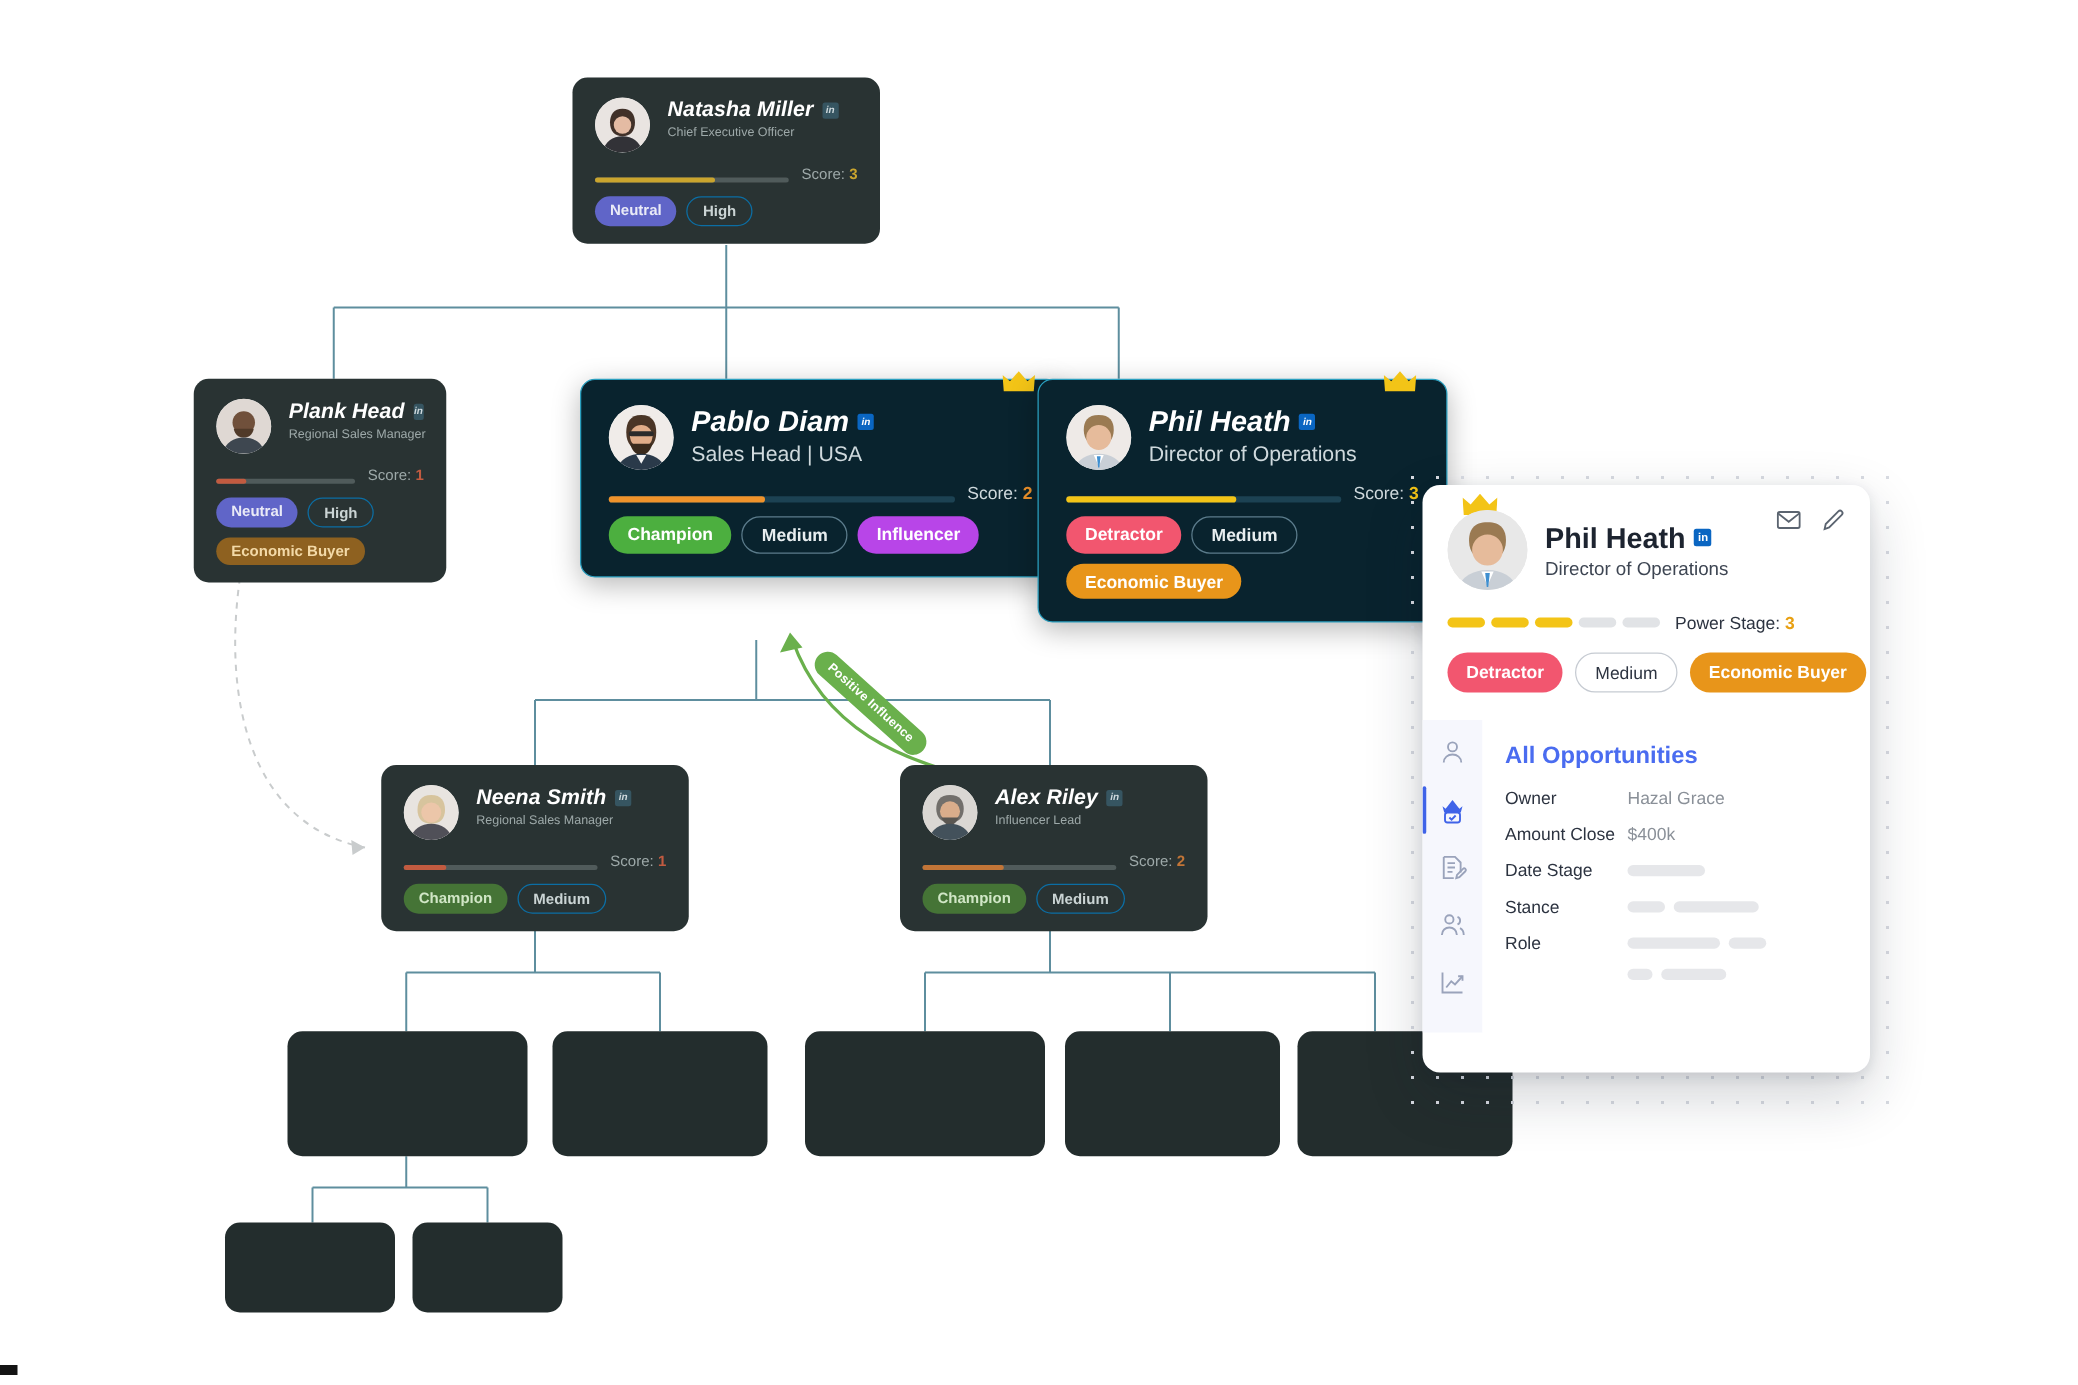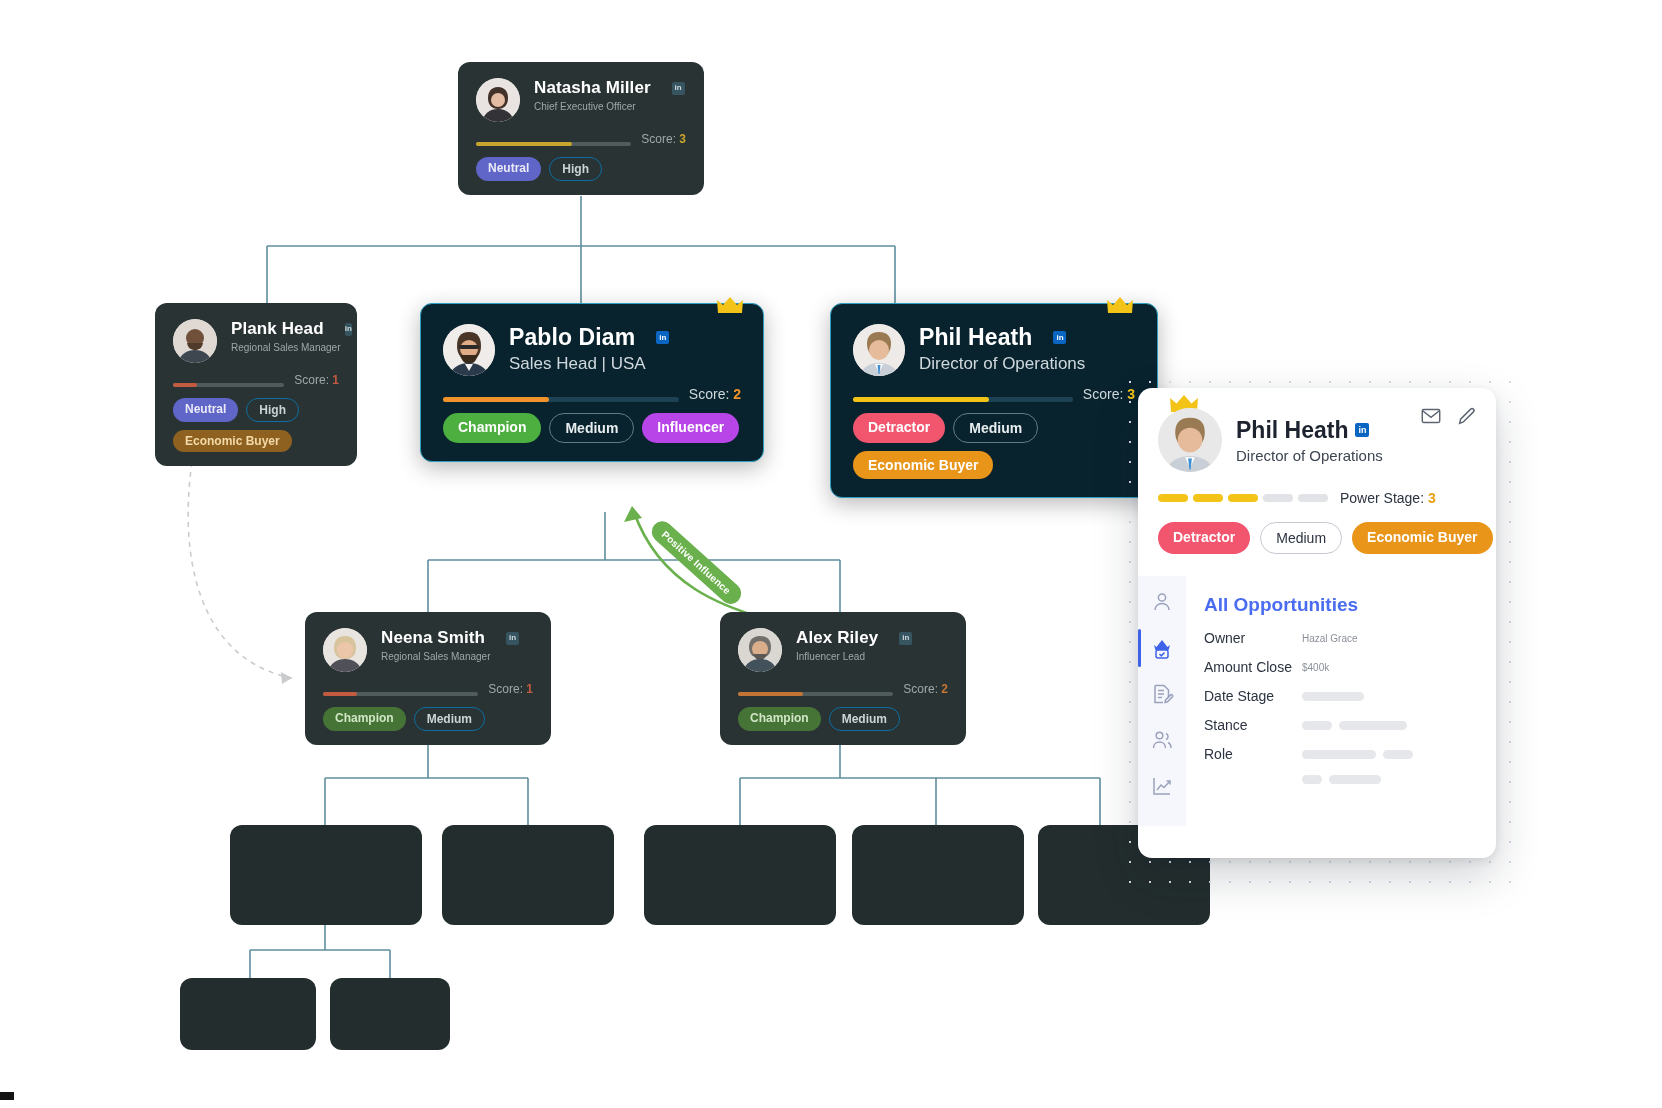--- a/index.html
+++ b/index.html
@@ -36,21 +36,21 @@
 
   .card-head { display:flex; align-items:flex-start; gap:14px; }
   .avatar {
     width:44px; height:44px; border-radius:50%;
     background:#e6e6e6; flex:0 0 44px; overflow:hidden; position:relative;
   }
   .avatar.big { width:52px; height:52px; flex-basis:52px; }
   .avatar svg { display:block; width:100%; height:100%; }
 
   .who { flex:1 1 auto; min-width:0; }
-  .name-row { display:flex; align-items:center; gap:21px; }
+  .name-row { display:flex; align-items:center; gap:7px;font-style:italic; }
   .name {
     font-size: 17px; font-weight: 700; letter-spacing:.1px; white-space:nowrap;
   }
   .name.big { font-size: 23px; }
   .li-badge {
     width:13px;height:13px;border-radius:2px;background:#2f4f5c;
     display:inline-flex;align-items:center;justify-content:center;
     font-size:8px;font-weight:700;color:#cfd9dd;line-height:1;
   }
   .card.highlight .li-badge { background:#0a66c2; color:#fff; }
@@ -136,21 +136,21 @@
     background:#3f63e8; border-radius:2px;
   }
   .rail-ico.active::after{
     content:""; position:absolute; left:-9px; top:-9px; width:42px; height:42px;
     background:rgba(63,99,232,.09); border-radius:6px; z-index:-1;
   }
   .pop-panel { flex:1; background:#fff; padding:18px 18px 0 18px; }
   .panel-title { font-size:19px; font-weight:700; color:#4a6cf0; margin-bottom:14px; }
   .kv { display:flex; align-items:center; margin-bottom:13px; }
   .kv-k { width:98px; font-size:14px; color:#2c3340; }
-  .kv-v { font-size:10px; color:#8a9098;text-align:center; }
+  .kv-v { font-size:14px; color:#8a9098;text-align:center; }
   .skel { height:9px; border-radius:5px; background:#e6e7ea; }
 
   
   #halo { position:absolute; left:1120px; top:372px; width:400px; height:520px;
           background-image: radial-gradient(#d8dbe2 1.3px, transparent 1.4px);
           background-size: 20px 20px; border-radius:18px; }
   .mark { position:absolute; left:0; bottom:8px; width:14px; height:8px; background:#141414; }
 </style>
 </head>
 <body>
@@ -255,21 +255,21 @@
         <span class="score-val" style="color:#c0553a">1</span>
       </span>
     </div>
     <div class="badges">
       <span class="badge" style="background:#5b60c6;color:#e9eaf7">Neutral</span>
       <span class="badge outline">High</span>
       <span class="badge" style="background:#8a5c18;color:#f3d8a4">Economic Buyer</span>
     </div>
   </div>
 
-  <div class="card highlight" style="left:420px; top:303px; width:344px; padding:20px 22px 18px 22px;">
+  <div class="card highlight" style="left:464px; top:303px; width:385px; padding:20px 22px 18px 22px;">
     <div class="crown" style="right:20px; top:-8px;">
       <svg viewBox="0 0 26 20">
           <path d="M1 17h24l1-13-6 5-7-8-7 8-6-5z" fill="#f3c417"></path>
         </svg>
     </div>
     <div class="card-head">
       <div class="avatar big">
         <svg viewBox="0 0 52 52">
             <circle cx="26" cy="26" r="26" fill="#f0ece9"></circle>
           <path d="M26 8c9 0 12 6 12 14 0 9-5 14-12 14s-12-5-12-14c0-8 3-14 12-14z" fill="#4a3526"></path>

